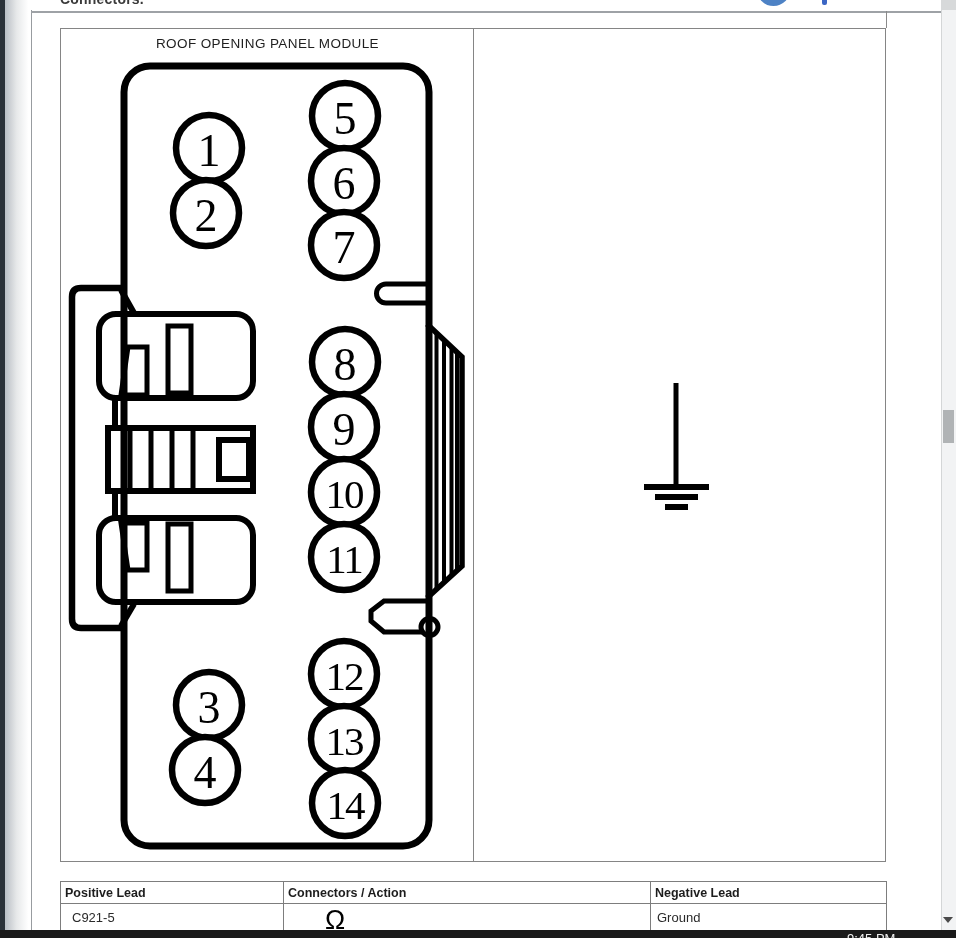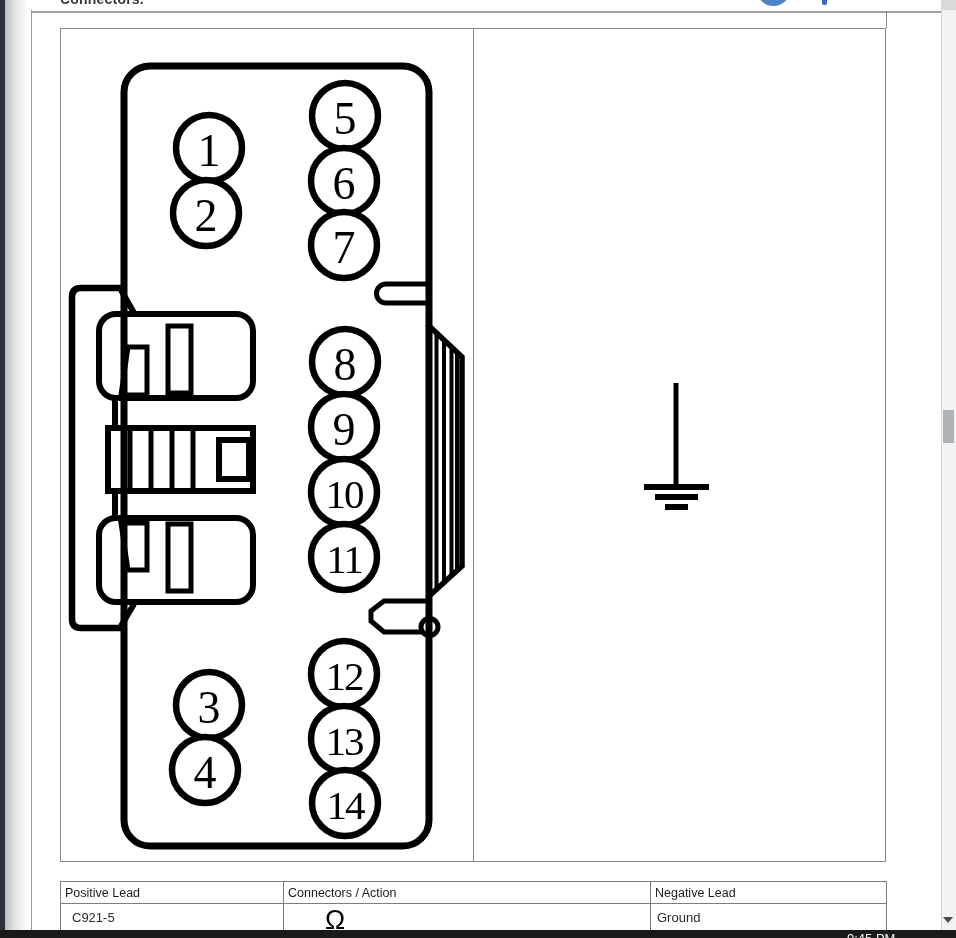--- a/index.html
+++ b/index.html
@@ -35,21 +35,21 @@
   .ln  { stroke:#000; fill:none; }
   .pin-circle { fill:#fff; stroke:#000; stroke-width:6.5; }
   .pin-num { font-family:"Liberation Serif", serif; font-size:46px; fill:#000;
              text-anchor:middle; dominant-baseline:central; }
   .pin-num.two { font-size:41px; letter-spacing:-2px; }
 
   
   .measure-table { position:absolute; left:60px; top:881px; width:826px;
                    border-collapse:collapse; table-layout:fixed; }
   .measure-table th, .measure-table td { border:1px solid #7d7d7d; background:#fff; }
-  .measure-table th { font-size:12.5px; font-weight:normal; color:#1c1c1c; text-align:left;
+  .measure-table th { font-size:12.5px; font-weight:bold; color:#1c1c1c; text-align:left;
                       padding:3px 4px 3px 4px; height:15px; }
   .measure-table td { font-size:13px; color:#2a2a2a; vertical-align:top; height:42px; padding:6px 4px 2px 4px; }
   td.cell-pos { padding-left:11px; }
   td.cell-neg { padding-left:6px; }
   td.cell-meas { padding-top:1px; }
   .ohm { display:inline-block; margin-left:37px; font-size:27px; color:#000; }
 
   
   .scroll-track { position:absolute; left:941px; top:0; width:15px; height:938px;
                   background:#f2f3f4; border-left:1px solid #d4d6d7; box-sizing:border-box; }
@@ -76,20 +76,21 @@
     <span>Connectors.</span>
   </div>
   <div class="top-hr"></div>
   <div class="top-stub-vline"></div>
 
   <div class="blue-circle-frag"></div>
   <div class="blue-bar-frag"></div>
 
   <div class="diagram-box">
     <div class="box-divider"></div>
+    <div class="diagram-title">ROOF OPENING PANEL MODULE</div>
   </div>
 
   <svg class="connector-svg" viewBox="60 28 413 834">
     <g>
       <rect class="ln" x="124" y="66" width="305" height="780" rx="26" stroke-width="7"></rect>
 
       <path class="ln" d="M 430 284 H 386 A 9.5 9.5 0 0 0 386 303 H 430" stroke-width="5"></path>
       <path class="ln" d="M 430 601 L 384 601 L 371 611 L 371 621 L 384 632 L 422 632" stroke-width="5"></path>
       <circle class="ln" cx="429.5" cy="627" r="8.5" stroke-width="5"></circle>
 

